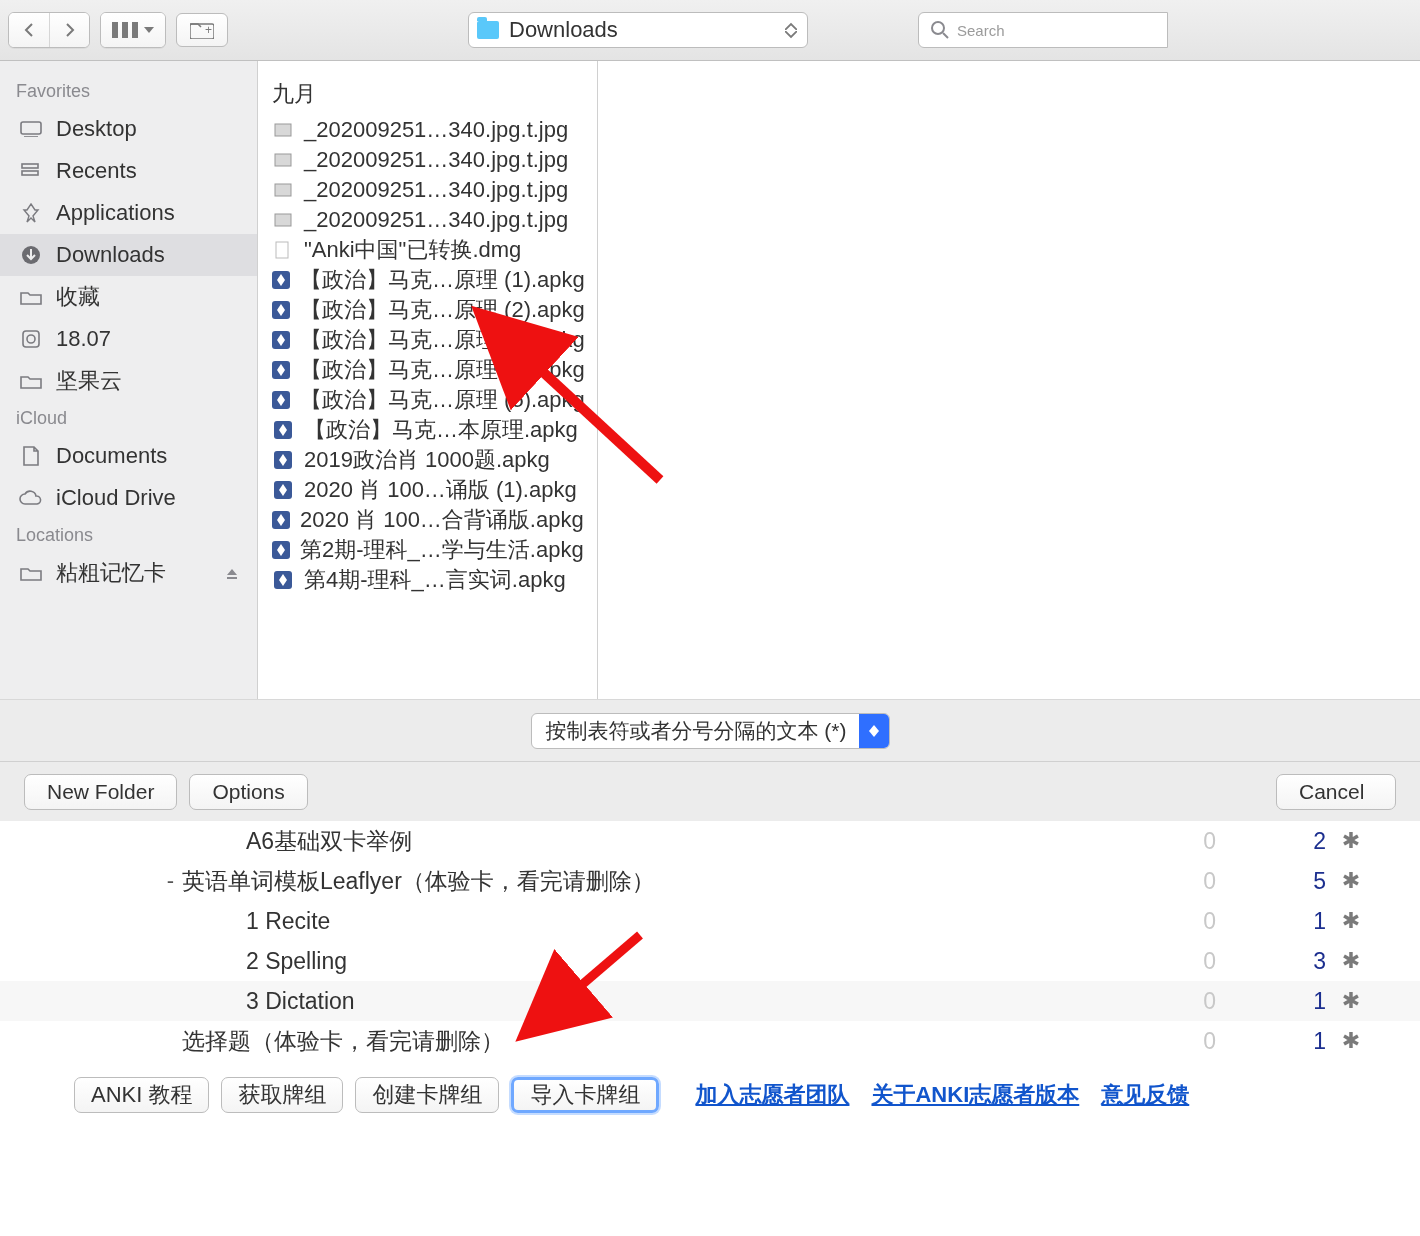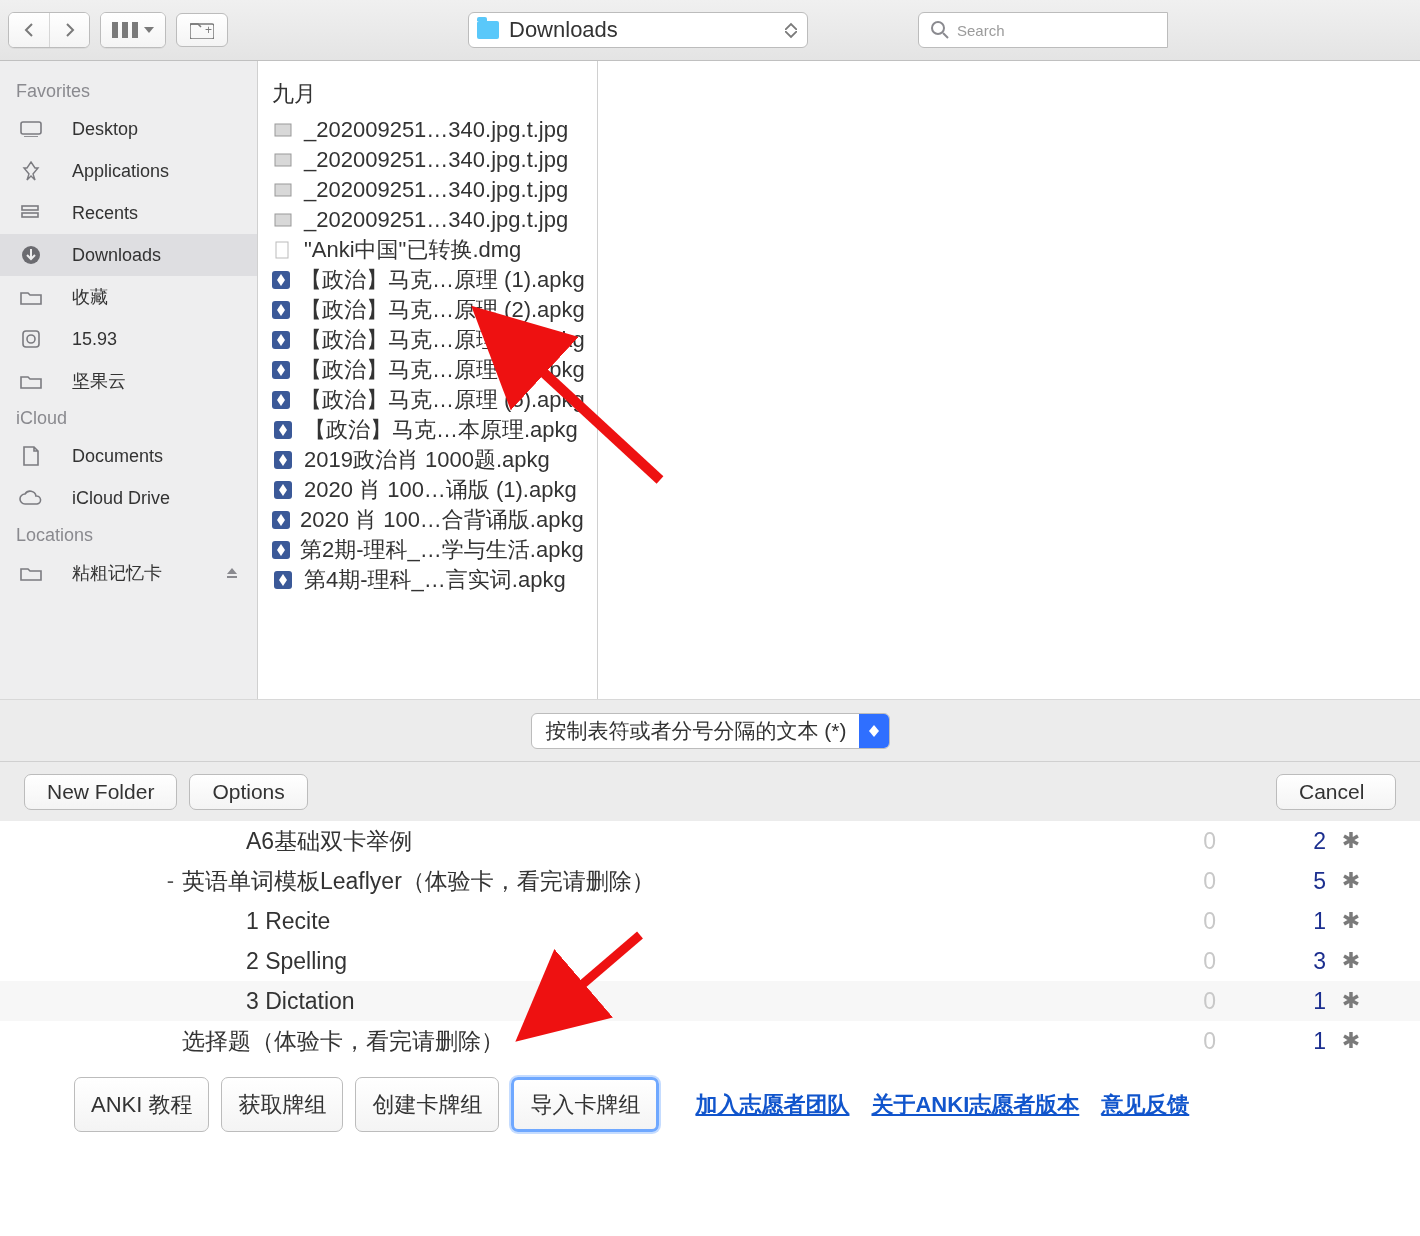--- a/index.html
+++ b/index.html
@@ -18,21 +18,21 @@
 .loc .stepper { display:flex; flex-direction:column; gap:1px; }
 .loc .stepper svg { width:12px; height:8px; }
 .search { margin-left:auto; display:flex; align-items:center; gap:8px; background:#fff; border:1px solid #bcbcbc; border-radius:6px 0 0 6px; height:36px; padding:0 20px 0 12px; min-width:250px; }
 .search input { border:0; outline:0; font-size:15px; color:#555; width:160px; background:transparent; }
 .search input::placeholder { color:#9b9b9b; }
 
 
 .main { display:flex; height:638px; }
 .sidebar { width:258px; background:#eeeeef; border-right:1px solid #d0d0d0; padding:14px 0 0; overflow:hidden; }
 .sec-head { font-size:18px; color:#8a8a8f; padding:6px 16px 6px 16px; }
-.sb-item { display:flex; align-items:center; gap:28px; height:42px; padding:0 18px; font-size:18px; color:#333; }
+.sb-item { display:flex; align-items:center; gap:12px; height:42px; padding:0 18px; font-size:22px; color:#333; }
 .sb-item.sel { background:#dedee1; }
 .sb-item .si { width:26px; height:20px; display:flex; align-items:center; justify-content:center; color:#7b7b80; }
 .sb-eject { margin-left:auto; color:#8a8a8f; }
 
 .col { width:340px; border-right:1px solid #d0d0d0; background:#fff; overflow:hidden; padding-top:12px; }
 .col-head { font-size:22px; padding:6px 14px; color:#333; }
 .file { display:flex; align-items:center; gap:10px; height:30px; padding:0 14px; font-size:22px; color:#333; white-space:nowrap; }
 .file .fi { width:22px; height:22px; display:flex; align-items:center; justify-content:center; color:#6b6b70; font-size:14px; }
 
 
@@ -53,21 +53,21 @@
 .deckrow .c1, .deckrow .c2 { width:110px; text-align:right; }
 .deckrow .c1 { color:#c8c8c8; }
 .deckrow .c2 { color:#1c2f8f; }
 .deckrow .gear { width:50px; text-align:center; color:#7a7a7a; font-size:22px; }
 .indent0 .name { padding-left:200px; }
 .indent1 .name { padding-left:260px; }
 .indent2 .name { padding-left:260px; }
 .deckrow:nth-child(5) { background:#f7f7f7; }
 
 .anki-foot { display:flex; align-items:center; gap:12px; padding:16px 36px 0 74px; font-size:22px; }
-.abtn { height:55px; padding:0 16px; border:1px solid #bcbcbc; border-radius:7px; background:linear-gradient(#fff,#f4f4f4); font-size:22px; color:#333; display:flex; align-items:center; }
+.abtn { height:36px; padding:0 16px; border:1px solid #bcbcbc; border-radius:7px; background:linear-gradient(#fff,#f4f4f4); font-size:22px; color:#333; display:flex; align-items:center; }
 .abtn.focus { border:3px solid #6fa8ff; box-shadow:0 0 0 2px rgba(111,168,255,.4); }
 .alink { color:#1155cc; text-decoration:underline; font-weight:700; margin-left:10px; }
 
 
 .arrow { position:absolute; pointer-events:none; }
 .arrow svg { overflow:visible; }
 </style>
 </head>
 <body>
 
@@ -132,33 +132,33 @@
           <svg width="22" height="16">
             <rect x="1" y="1" width="20" height="12" rx="2" fill="none" stroke="currentColor" stroke-width="1.6"></rect>
             <line x1="4" y1="16" x2="18" y2="16" stroke="currentColor" stroke-width="1.6"></line>
           </svg>
         </span>
         <span>Desktop</span>
       </div>
       <div class="sb-item">
         <span class="si">
           <svg width="20" height="20">
-            <path d="M10 1 L14 7 H17 L12 13 L14 19 L10 15 L6 19 L8 13 L3 7 H6 Z" fill="none" stroke="currentColor" stroke-width="1.4"></path>
-          </svg>
-        </span>
-        <span>Applications</span>
-      </div>
-      <div class="sb-item">
-        <span class="si">
-          <svg width="20" height="20">
             <rect x="1" y="3" width="16" height="4" fill="none" stroke="currentColor" stroke-width="1.6"></rect>
             <rect x="1" y="10" width="16" height="4" fill="none" stroke="currentColor" stroke-width="1.6"></rect>
           </svg>
         </span>
         <span>Recents</span>
+      </div>
+      <div class="sb-item">
+        <span class="si">
+          <svg width="20" height="20">
+            <path d="M10 1 L14 7 H17 L12 13 L14 19 L10 15 L6 19 L8 13 L3 7 H6 Z" fill="none" stroke="currentColor" stroke-width="1.4"></path>
+          </svg>
+        </span>
+        <span>Applications</span>
       </div>
       <div class="sb-item sel">
         <span class="si">
           <svg width="20" height="20">
             <circle cx="10" cy="10" r="9" fill="#6b6b70"></circle>
             <path d="M10 4 V13 M6 10 L10 14 L14 10" stroke="#eeeeef" stroke-width="2" fill="none"></path>
           </svg>
         </span>
         <span>Downloads</span>
       </div>
@@ -170,21 +170,21 @@
         </span>
         <span>收藏</span>
       </div>
       <div class="sb-item">
         <span class="si">
           <svg width="20" height="20">
             <rect x="2" y="2" width="16" height="16" rx="3" fill="none" stroke="currentColor" stroke-width="1.6"></rect>
             <circle cx="10" cy="10" r="4" fill="none" stroke="currentColor" stroke-width="1.6"></circle>
           </svg>
         </span>
-        <span>15.93</span>
+        <span>18.07</span>
       </div>
       <div class="sb-item">
         <span class="si">
           <svg width="22" height="16">
             <path d="M1 4 h7 l2 2 h11 v9 h-20 z" fill="none" stroke="currentColor" stroke-width="1.6"></path>
           </svg>
         </span>
         <span>坚果云</span>
       </div>
       <div class="sec-head">iCloud</div>

